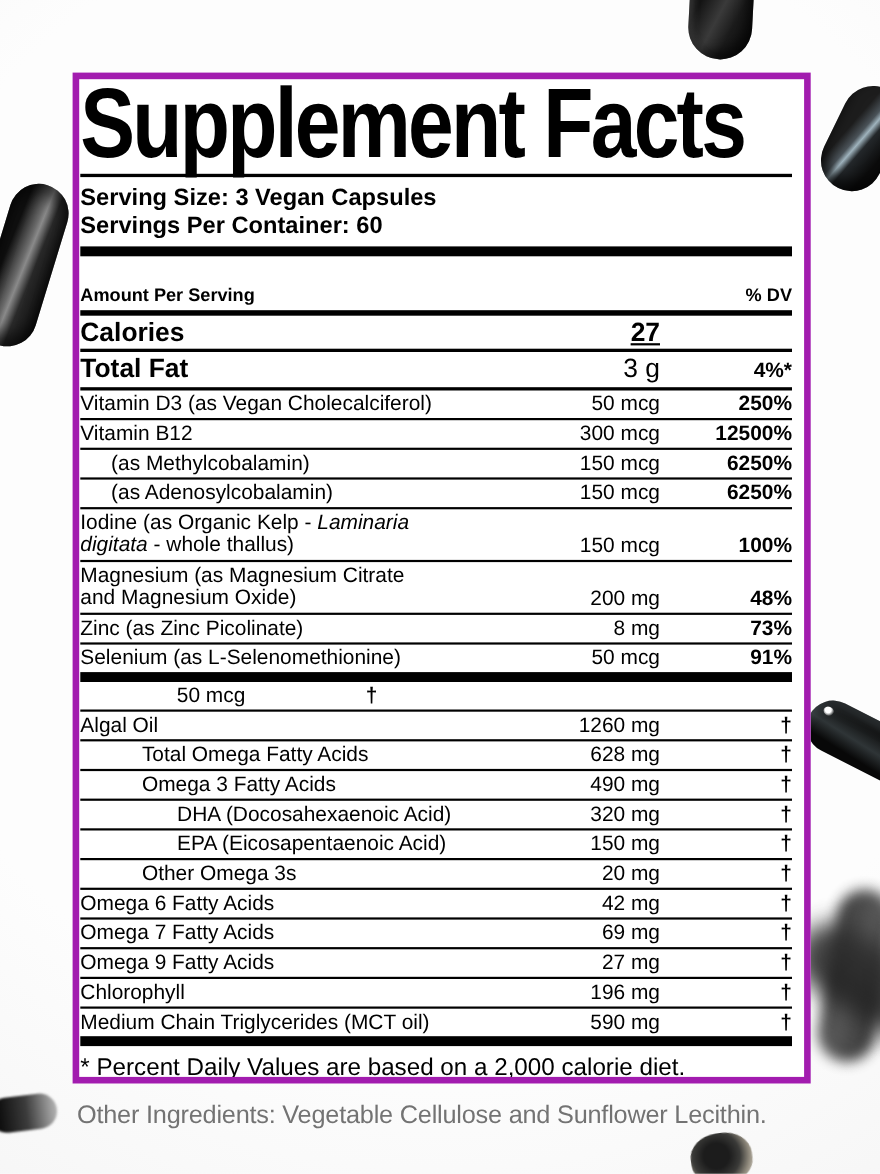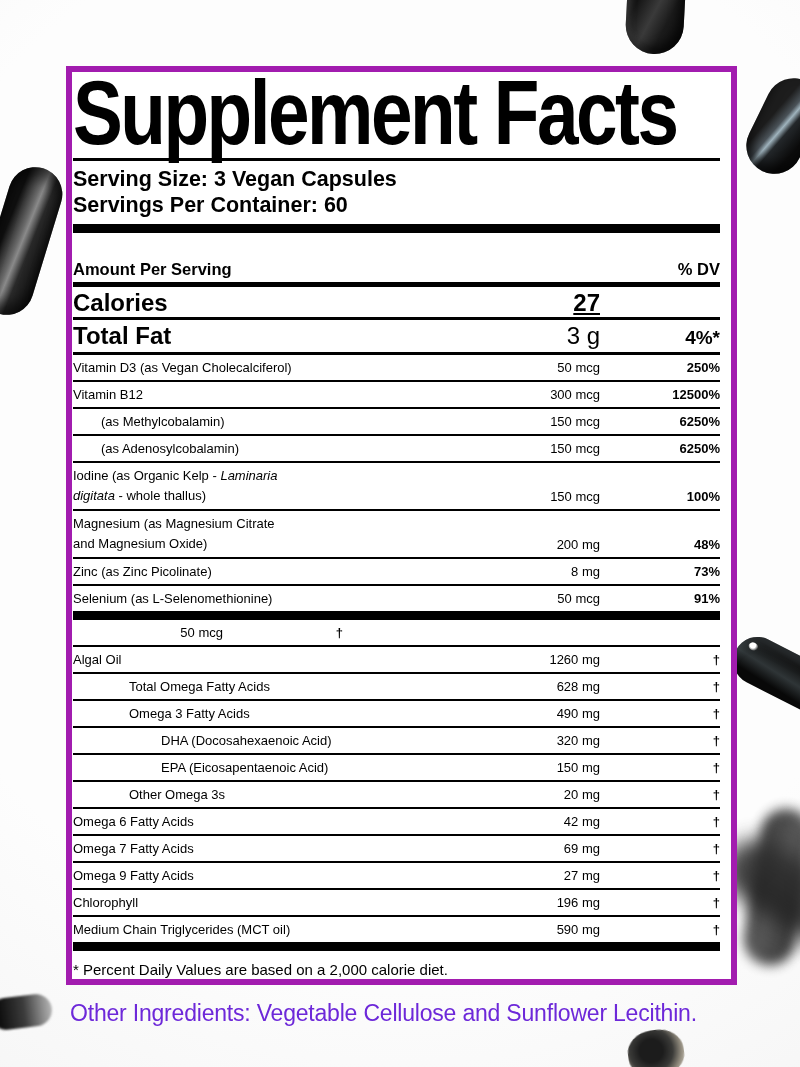--- a/index.html
+++ b/index.html
@@ -81,40 +81,40 @@
   .serving{font-weight:700;font-size:21.5px;line-height:26px;}
   .bar{height:9px;background:#000;margin-top:6px;}
   .hdr-row{
     display:flex;justify-content:space-between;align-items:flex-end;
     font-weight:700;font-size:16.5px;line-height:19px;padding:3px 0;
     border-bottom:5px solid #000;
     margin-top:24px;
   }
   .row{
     display:flex;align-items:flex-end;
-    font-size:13px;line-height:20px;padding:2.5px 0;
+    font-size:19px;line-height:20px;padding:2.5px 0;
     border-bottom:2.5px solid #000;
   }
   .row .nm{flex:1;}
   .row .amt{width:150px;text-align:right;}
   .row .dv{width:120px;text-align:right;font-weight:700;}
   .row.i1 .nm{padding-left:28px;}
   .row.i2 .nm{padding-left:56px;}
   .row.i3 .nm{padding-left:88px;}
   .row.two .nm div{line-height:20.5px;}
   .row.calories{font-size:24px;line-height:25px;font-weight:700;border-bottom-width:3px;}
   .row.totalfat{font-size:24px;line-height:26px;padding:3px 0;border-bottom-width:3px;}
   .row.totalfat .nm{font-weight:700;}
   .row.totalfat .dv,.row.calories .dv{font-size:19px;line-height:22px;}
   .row.bar-after{border-bottom:9px solid #000;}
-  .footnotes{padding:6px 0 8px 0;font-size:15px;line-height:26px;}
+  .footnotes{padding:6px 0 8px 0;font-size:22px;line-height:26px;}
   
   .other-ing{
     position:absolute;left:70px;top:999px;width:700px;z-index:2;
-    font-size:23px;line-height:28px;color:#6d28d9;letter-spacing:-.2px;
+    font-size:23px;line-height:28px;color:#737373;letter-spacing:-.2px;
   }
 </style>
 </head>
 <body>
 
 <div class="page-bg"></div>
 
 <div class="capsule cap-top-center"></div>
 <div class="capsule cap-top-right"></div>
 <div class="capsule cap-left"></div>

